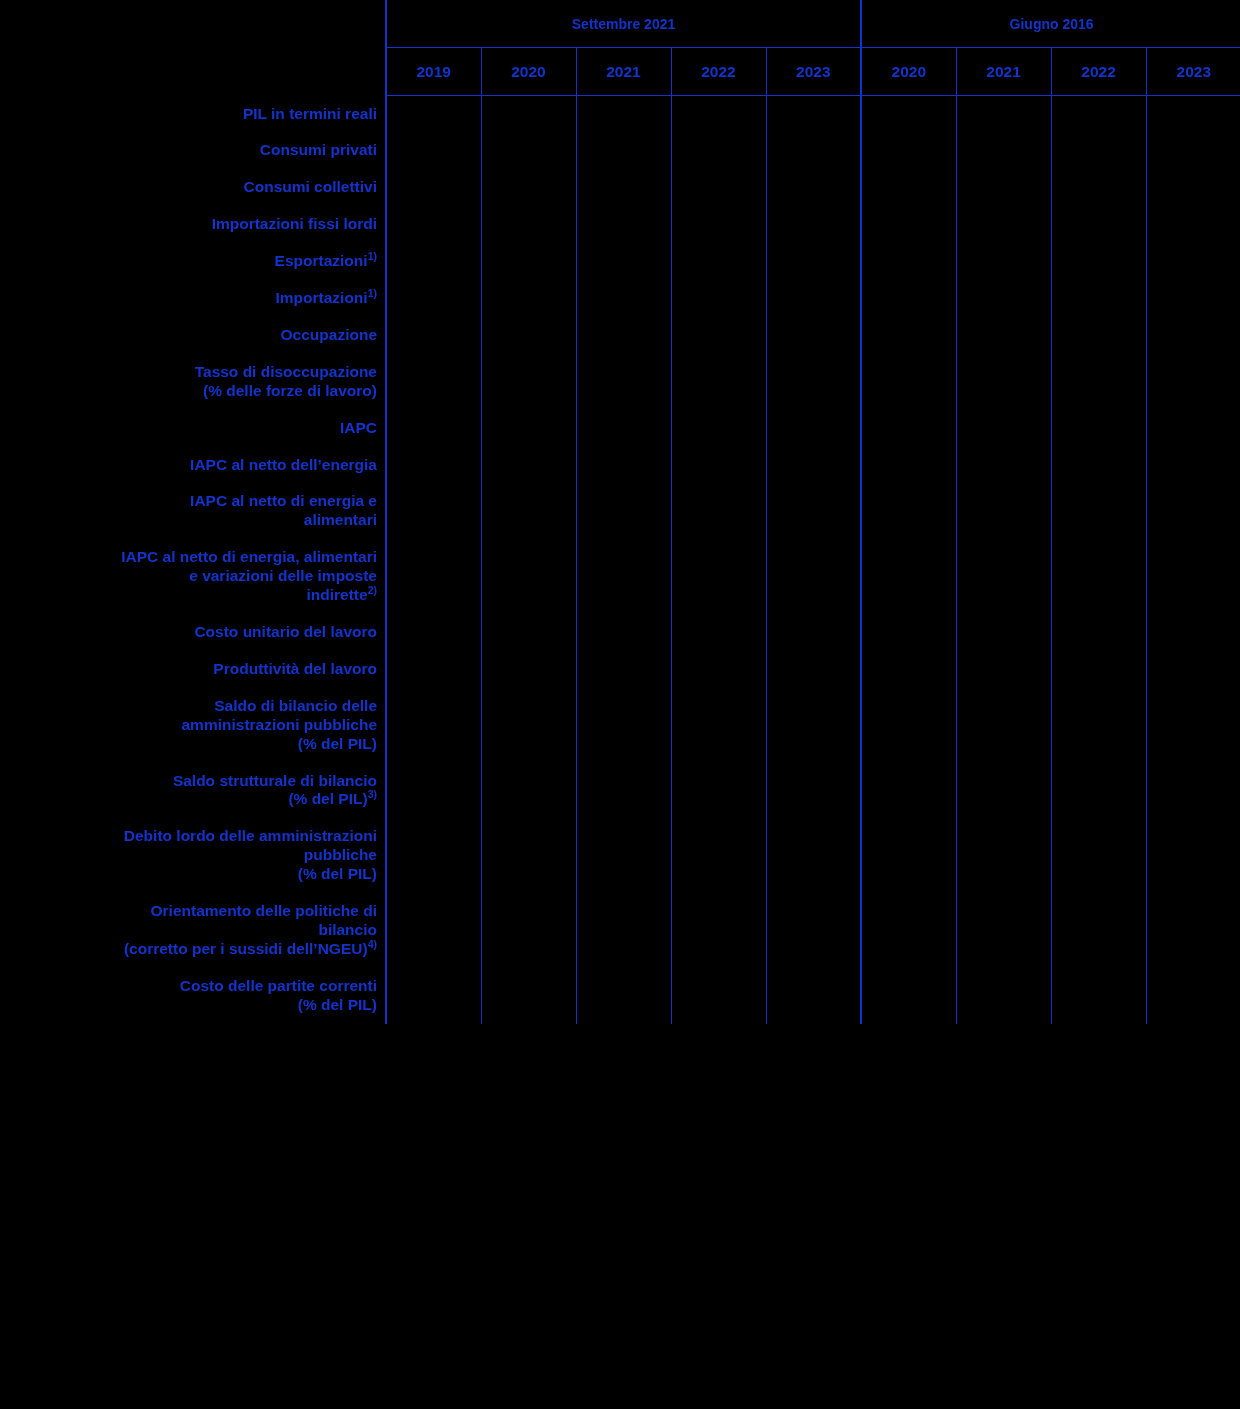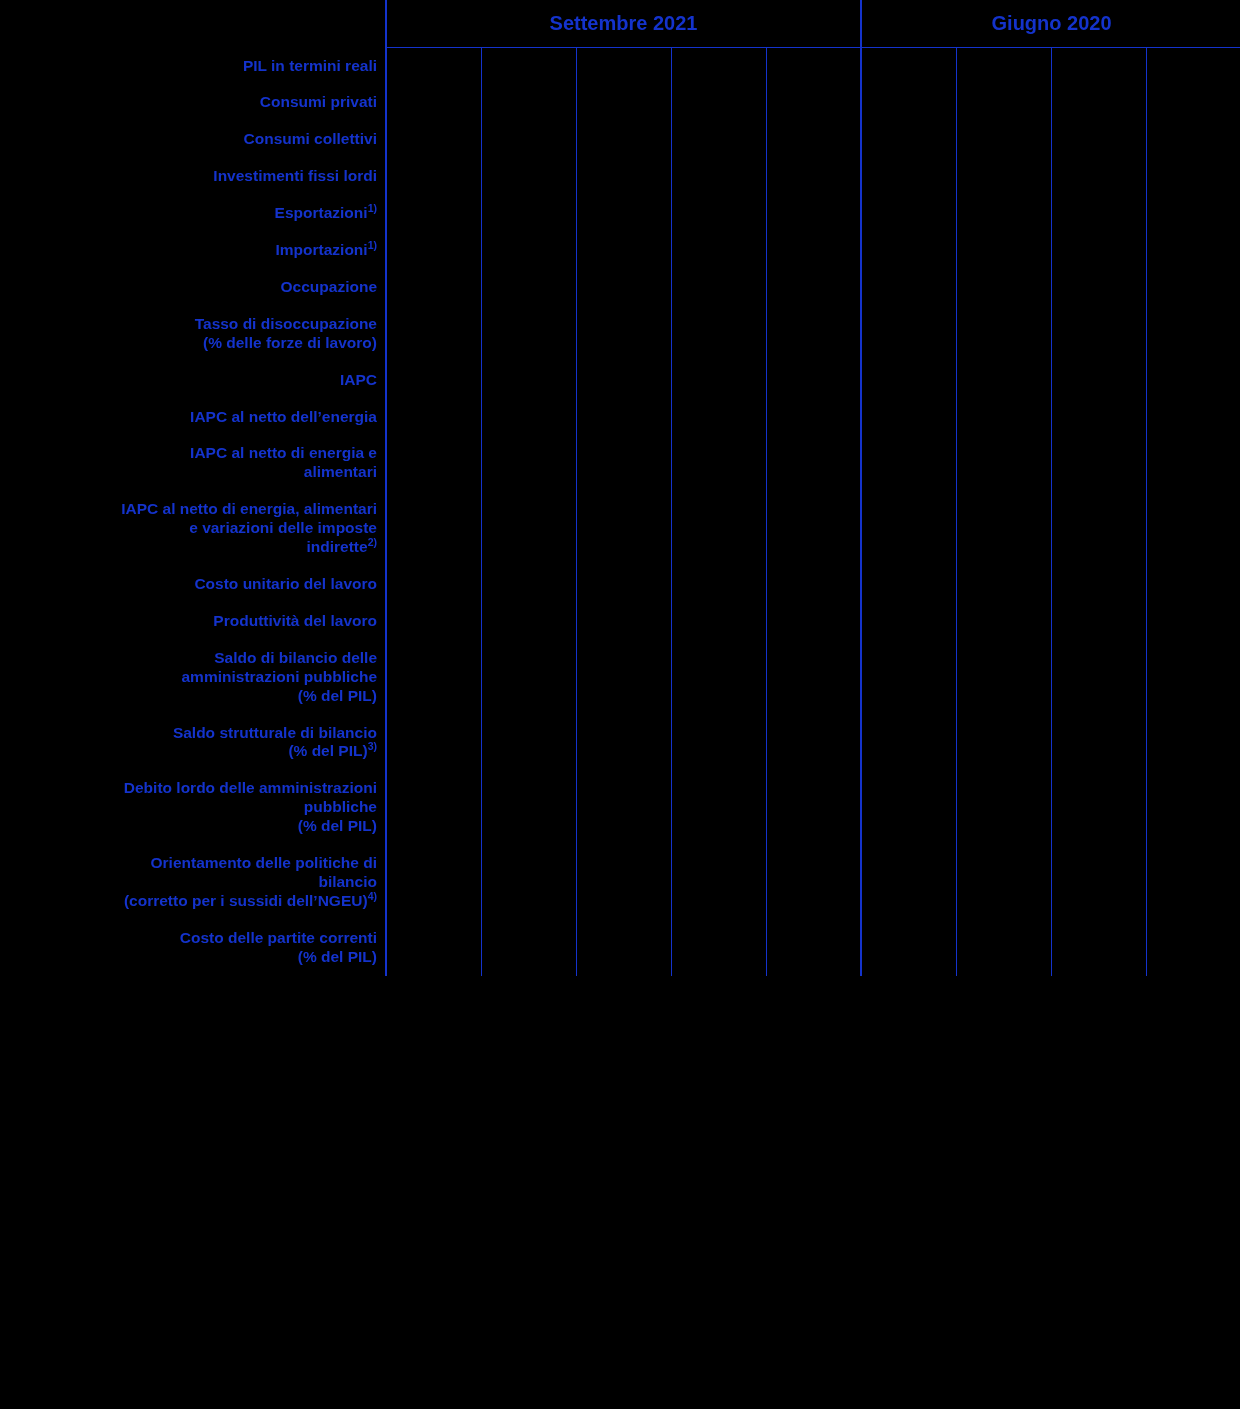--- a/index.html
+++ b/index.html
@@ -30,21 +30,21 @@
   
   col.c-label { width: 386px; }
   col.c-yr    { width: 95px; }
   col.c-yr-g  { width: 95px; }
 
   
   tr.hdr-group th {
     height: 47px;
     vertical-align: middle;
     text-align: center;
-    font-size: 20px;
+    font-size: 14px;
     font-weight: bold;
     color: #1433cc;
     padding: 0;
   }
   tr.hdr-year th {
     height: 47px;
     vertical-align: middle;
     text-align: center;
     font-size: 15.5px;
     font-weight: bold;
@@ -96,21 +96,33 @@
         <col class="c-yr">
       <col class="c-yr-g">
         <col class="c-yr-g">
         <col class="c-yr-g">
         <col class="c-yr-g">
     </colgroup>
     <thead>
       <tr class="hdr-group">
         <th class="hdr-blank"></th>
         <th colspan="5" class="thick-l bb">Settembre 2021</th>
-        <th colspan="4" class="group-sep bb">Giugno 2020</th>
+        <th colspan="4" class="group-sep bb">Giugno 2016</th>
+      </tr>
+      <tr class="hdr-year">
+        <th class="hdr-blank"></th>
+        <th class="thick-l br bb">2019</th>
+        <th class="br bb">2020</th>
+        <th class="br bb">2021</th>
+        <th class="br bb">2022</th>
+        <th class="bb">2023</th>
+        <th class="group-sep br bb">2020</th>
+        <th class="br bb">2021</th>
+        <th class="br bb">2022</th>
+        <th class="bb">2023</th>
       </tr>
     </thead>
     <tbody id="tbody">
         <tr>
           <td class="label">PIL in termini reali</td>
           <td class="datacell thick-l br"></td>
           <td class="datacell br"></td>
           <td class="datacell br"></td>
           <td class="datacell br"></td>
           <td class="datacell"></td>
@@ -137,21 +149,21 @@
           <td class="datacell br"></td>
           <td class="datacell br"></td>
           <td class="datacell br"></td>
           <td class="datacell"></td>
           <td class="datacell group-sep br"></td>
           <td class="datacell br"></td>
           <td class="datacell br"></td>
           <td class="datacell"></td>
         </tr>
         <tr>
-          <td class="label indent">Investimenti fissi lordi</td>
+          <td class="label indent">Importazioni fissi lordi</td>
           <td class="datacell thick-l br"></td>
           <td class="datacell br"></td>
           <td class="datacell br"></td>
           <td class="datacell br"></td>
           <td class="datacell"></td>
           <td class="datacell group-sep br"></td>
           <td class="datacell br"></td>
           <td class="datacell br"></td>
           <td class="datacell"></td>
         </tr>

